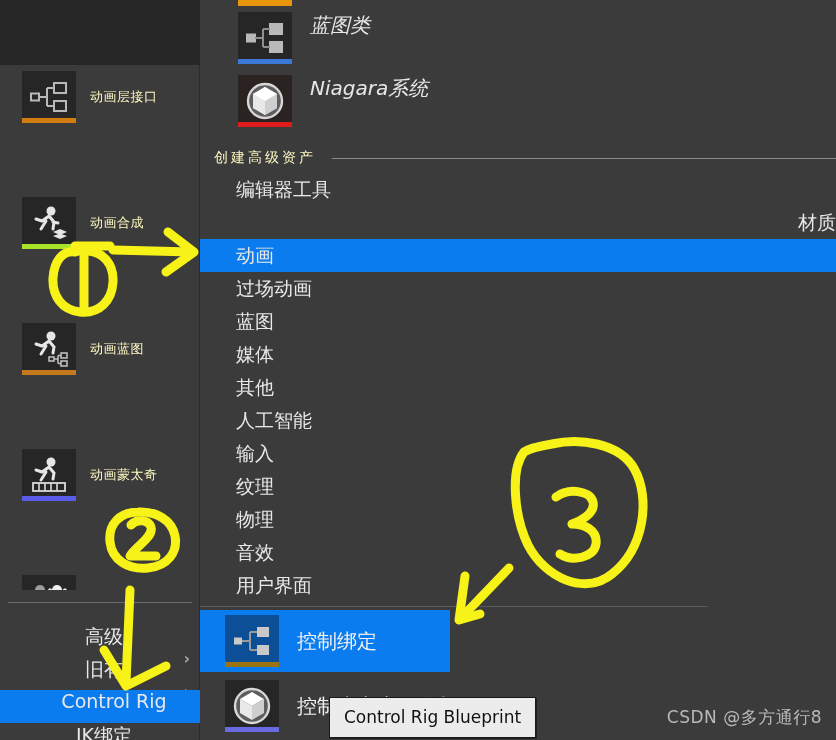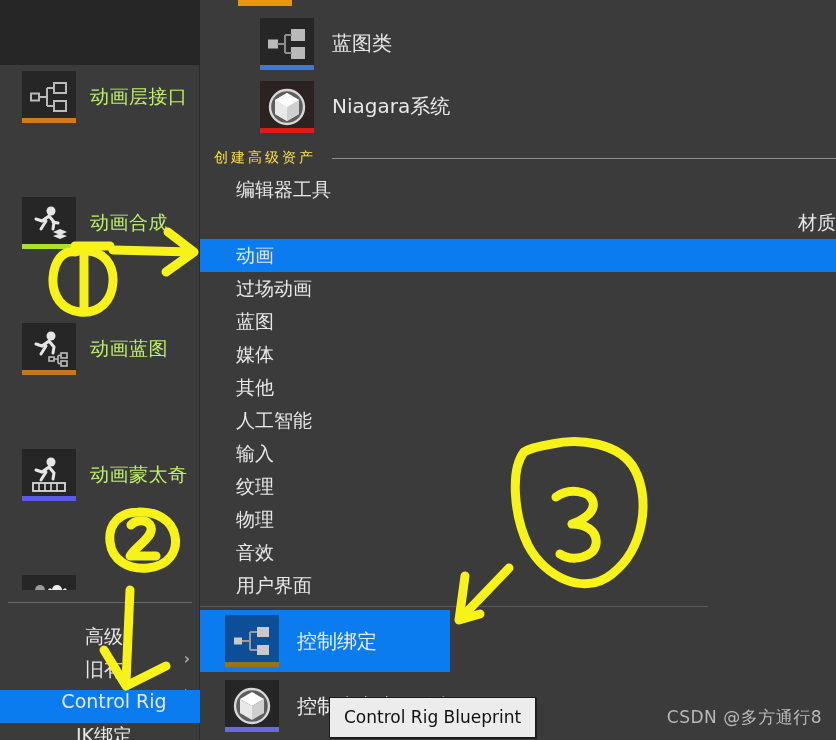--- a/index.html
+++ b/index.html
@@ -40,22 +40,22 @@
     flex:0 0 auto;
     background:#262626;
     display:flex;align-items:center;justify-content:center;
     box-sizing:border-box;
   }
   .asset-icon .bar{
     position:absolute;left:0;right:0;bottom:0;height:5px;
   }
   .asset-label{
     margin-left:14px;
-    color:#bef264;
-    font-size:19px;
+    color:#fef9c3;
+    font-size:13px;
     white-space:nowrap;
     letter-spacing:0.5px;
   }
   .sep-line{
     position:absolute;left:8px;right:8px;top:0;height:1px;background:#6a6a6a;
   }
 
   
   .left-bottom{
     position:absolute;left:0;bottom:0;width:200px;height:150px;
@@ -80,39 +80,40 @@
   }
   .right-scroll{position:absolute;left:0;top:0;width:636px;height:740px;overflow:hidden;}
 
   .top-bar-orange{
     position:absolute;left:38px;top:0;width:54px;height:6px;background:#e8940c;
   }
 
   .r-asset-row{
     position:absolute;left:0;
     height:63px;width:636px;
-    display:flex;align-items:center;
-    padding-left:60px;
-    box-sizing:border-box;
+    display:flex;align-items:flex-start;
+    padding-left:38px;
+    box-sizing:border-box;
+    font-style:italic;
   }
   .r-asset-icon{
     width:54px;height:52px;position:relative;flex:0 0 auto;
     background:#262626;display:flex;align-items:center;justify-content:center;
   }
   .r-asset-icon .bar{position:absolute;left:0;right:0;bottom:0;height:5px;}
   .r-asset-label{
     margin-left:18px;color:#e8e8e8;font-size:20px;white-space:nowrap;
   }
 
   .section-head{
     position:absolute;left:0;width:636px;height:26px;
     display:flex;align-items:center;
   }
   .section-head .txt{
-    color:#fde047;font-size:14px;letter-spacing:3px;margin-left:14px;
+    color:#fef9c3;font-size:14px;letter-spacing:3px;margin-left:14px;
     white-space:nowrap;
   }
   .section-head .rule{
     flex:1;height:1px;background:#8d8d8d;margin-left:16px;margin-right:0px;
   }
 
   .cat-row{
     position:absolute;left:0;width:636px;height:33px;
     display:flex;align-items:center;
     box-sizing:border-box;

